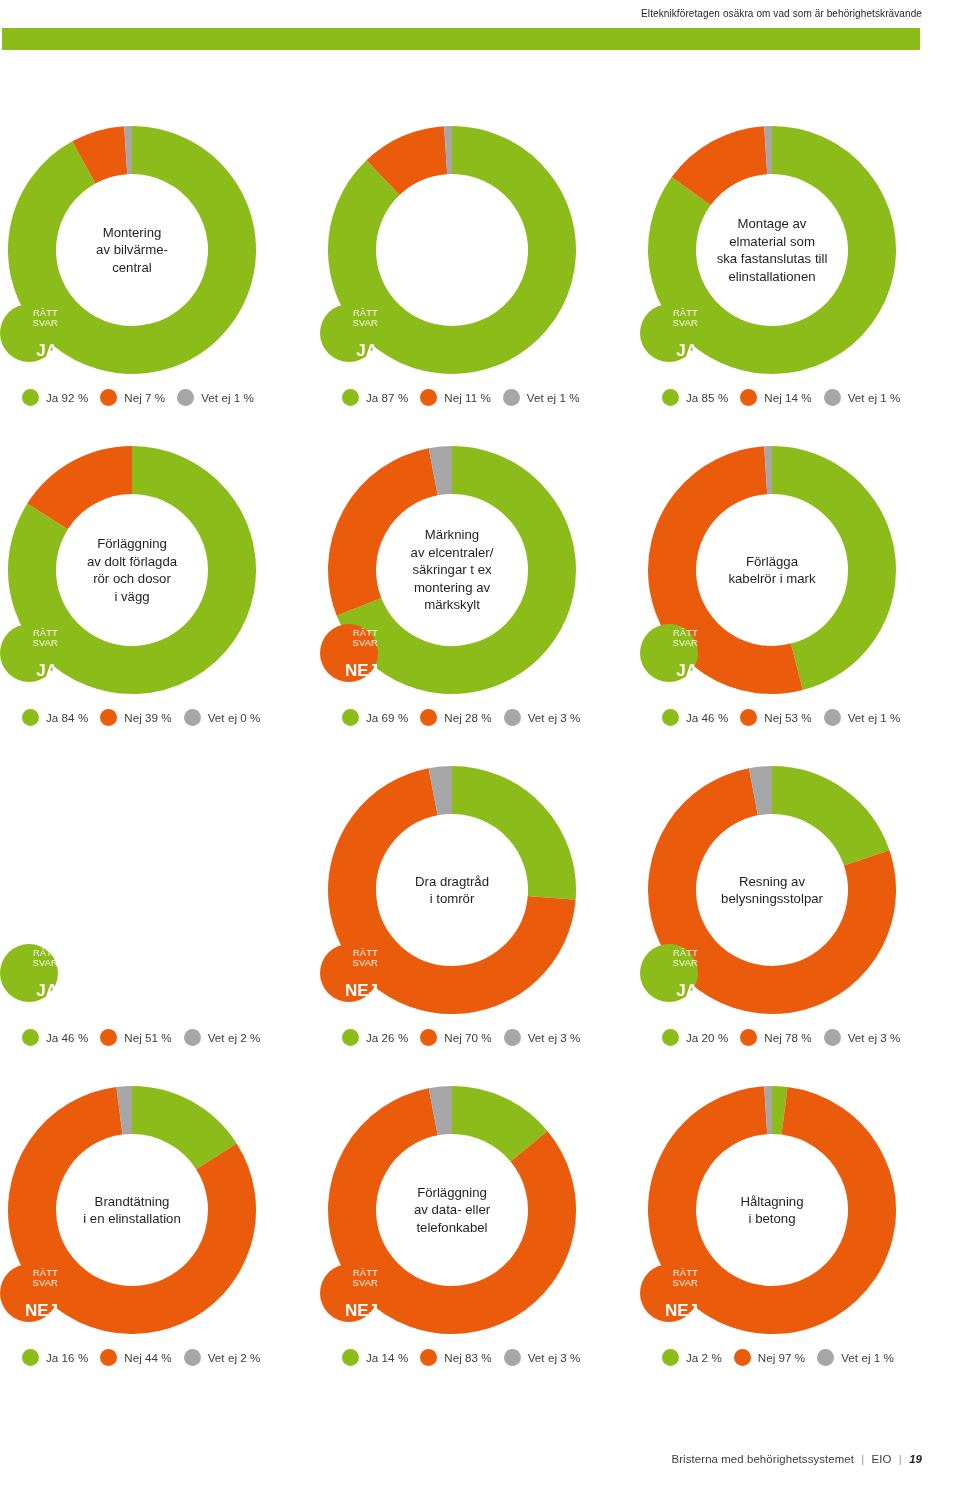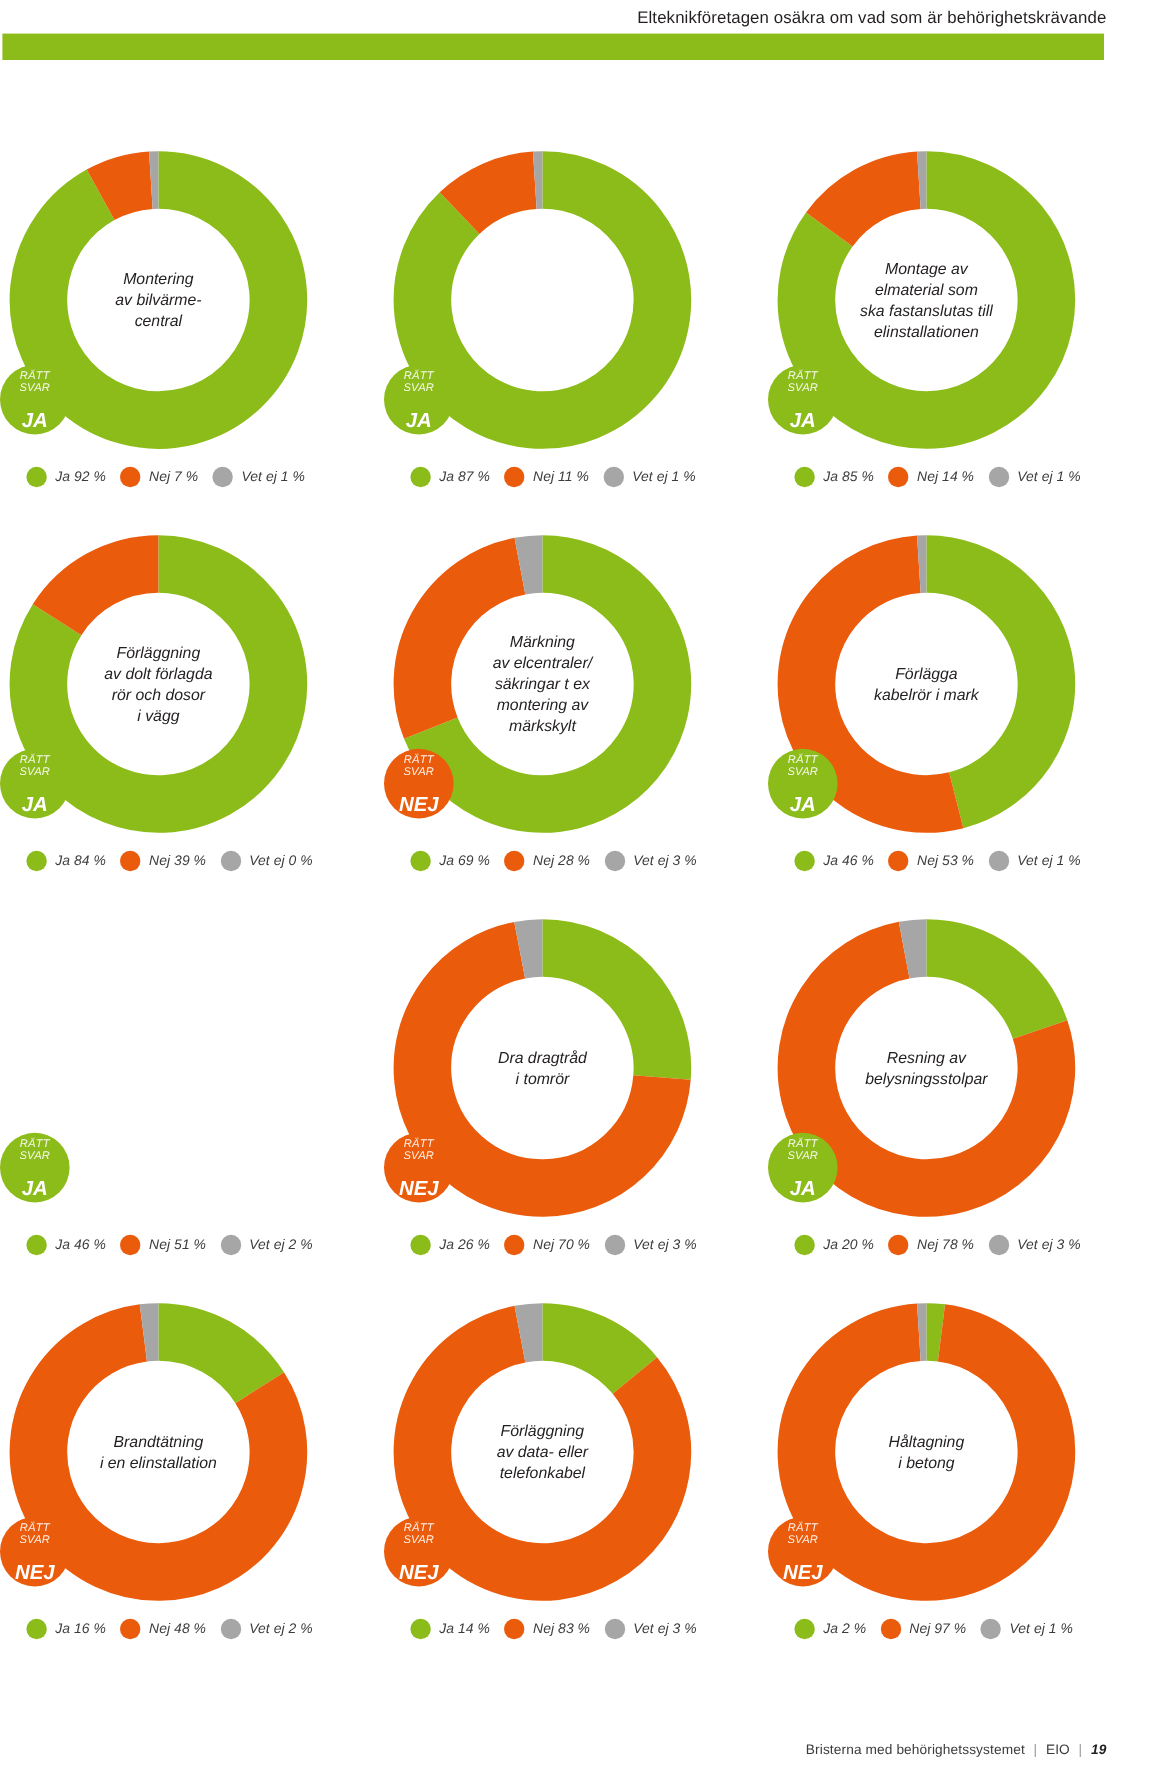--- a/index.html
+++ b/index.html
@@ -17,21 +17,21 @@
     background: #ffffff;
   }
 
   
   .header-title {
     position: absolute;
     top: 4px;
     left: 0;
     width: 922px;
     text-align: right;
-    font-size: 14px;
+    font-size: 10px;
     color: #231f20;
     letter-spacing: 0.1px;
     line-height: 20px;
   }
   .header-bar {
     position: absolute;
     top: 28px;
     left: 2px;
     width: 918px;
     height: 22px;
@@ -40,21 +40,20 @@
 
   
   .grid {
     position: absolute;
     top: 108px;
     left: 0;
     width: 764px;
     display: grid;
     grid-template-columns: repeat(3, 320px);
     grid-template-rows: repeat(4, 320px);
-    font-style: italic;
   }
   .cell {
     position: relative;
     width: 320px;
     height: 320px;
   }
 
   
   .donut-wrap {
     position: absolute;
@@ -85,21 +84,21 @@
   
   .badge {
     position: absolute;
     left: 0px;
     top: 196px;
     width: 58px;
     height: 58px;
     border-radius: 50%;
     display: flex;
     flex-direction: column;
-    align-items: center;
+    align-items: flex-end;
     justify-content: center;
     color: #ffffff;
     line-height: 1;
   }
   .badge .b-small {
     font-size: 9.3px;
     letter-spacing: 0.2px;
     line-height: 10.5px;
     opacity: 0.92;
   }
@@ -477,21 +476,21 @@
           <div class="b-small">SVAR</div>
           <div class="b-big">NEJ</div>
         </div>
         <div class="legend">
           <div class="legend-item">
             <span class="swatch ja"></span>
             <span class="legend-label">Ja 16 %</span>
           </div>
           <div class="legend-item">
             <span class="swatch nej"></span>
-            <span class="legend-label">Nej 48 %</span>
+            <span class="legend-label">Nej 44 %</span>
           </div>
           <div class="legend-item">
             <span class="swatch vet"></span>
             <span class="legend-label">Vet ej 2 %</span>
           </div>
         </div>
       </div>
       <div class="cell">
         <div class="donut-wrap">
           <svg class="donut-svg" viewBox="0 0 256 256">

